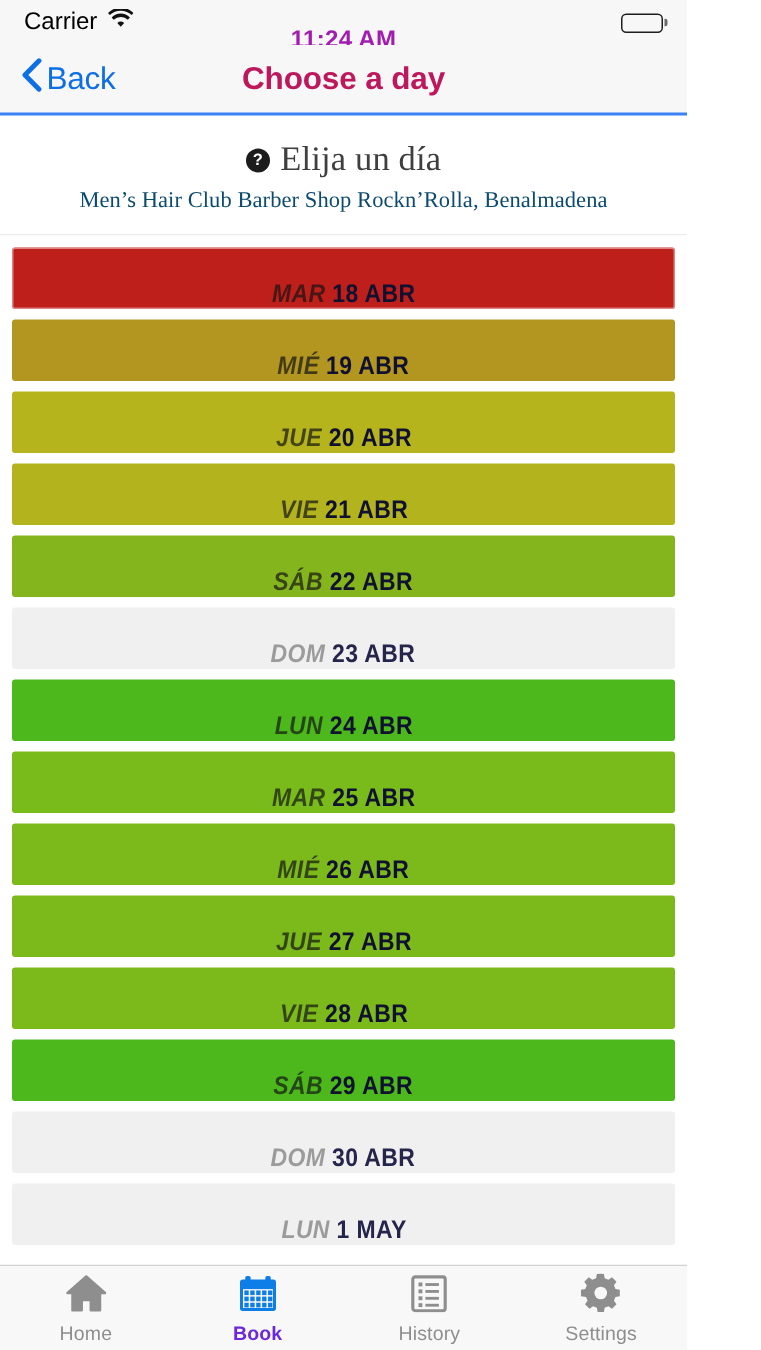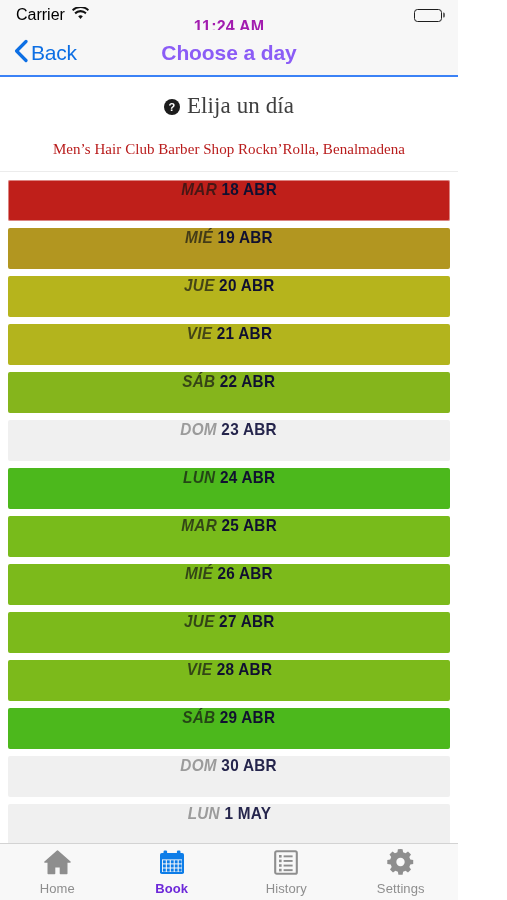--- a/index.html
+++ b/index.html
@@ -105,21 +105,21 @@
     font-size: 21px;
     color: #0d6fe4;
     letter-spacing: -0.2px;
   }
   .nav-title {
     position: absolute;
     left: 0; right: 0;
     text-align: center;
     font-size: 21px;
     font-weight: 700;
-    color: #8b5cf6;
+    color: #be185d;
     letter-spacing: -0.1px;
     pointer-events: none;
   }
 
   
   .page-head {
     flex: 0 0 auto;
     background: #ffffff;
     padding: 16px 12px 13px;
     text-align: center;
@@ -147,41 +147,41 @@
     color: #ffffff;
     font-family: "Liberation Sans", sans-serif;
     font-size: 11px;
     font-weight: 700;
     line-height: 1;
     flex: 0 0 16px;
     position: relative;
     top: 1px;
   }
   .page-head-sub {
-    margin-top: 22px;
+    margin-top: 7px;
     font-family: "Liberation Serif", serif;
     font-size: 15px;
-    color: #b91c1c;
+    color: #0c4a6e;
     letter-spacing: 0.05px;
   }
 
   
   .day-list {
     flex: 1 1 auto;
     overflow: hidden;
     padding: 8px 8px 0;
     background: #ffffff;
     position: relative;
   }
   .day-row {
     height: 41px;
     margin-bottom: 7px;
     border-radius: 2px;
     display: flex;
-    align-items: flex-start;
+    align-items: flex-end;
     justify-content: center;
     cursor: pointer;
     user-select: none;
   }
   .day-row .day-text {
     display: flex;
     align-items: baseline;
     gap: 5px;
     font-family: "Liberation Sans Narrow", "Liberation Sans", sans-serif;
     font-size: 17px;

